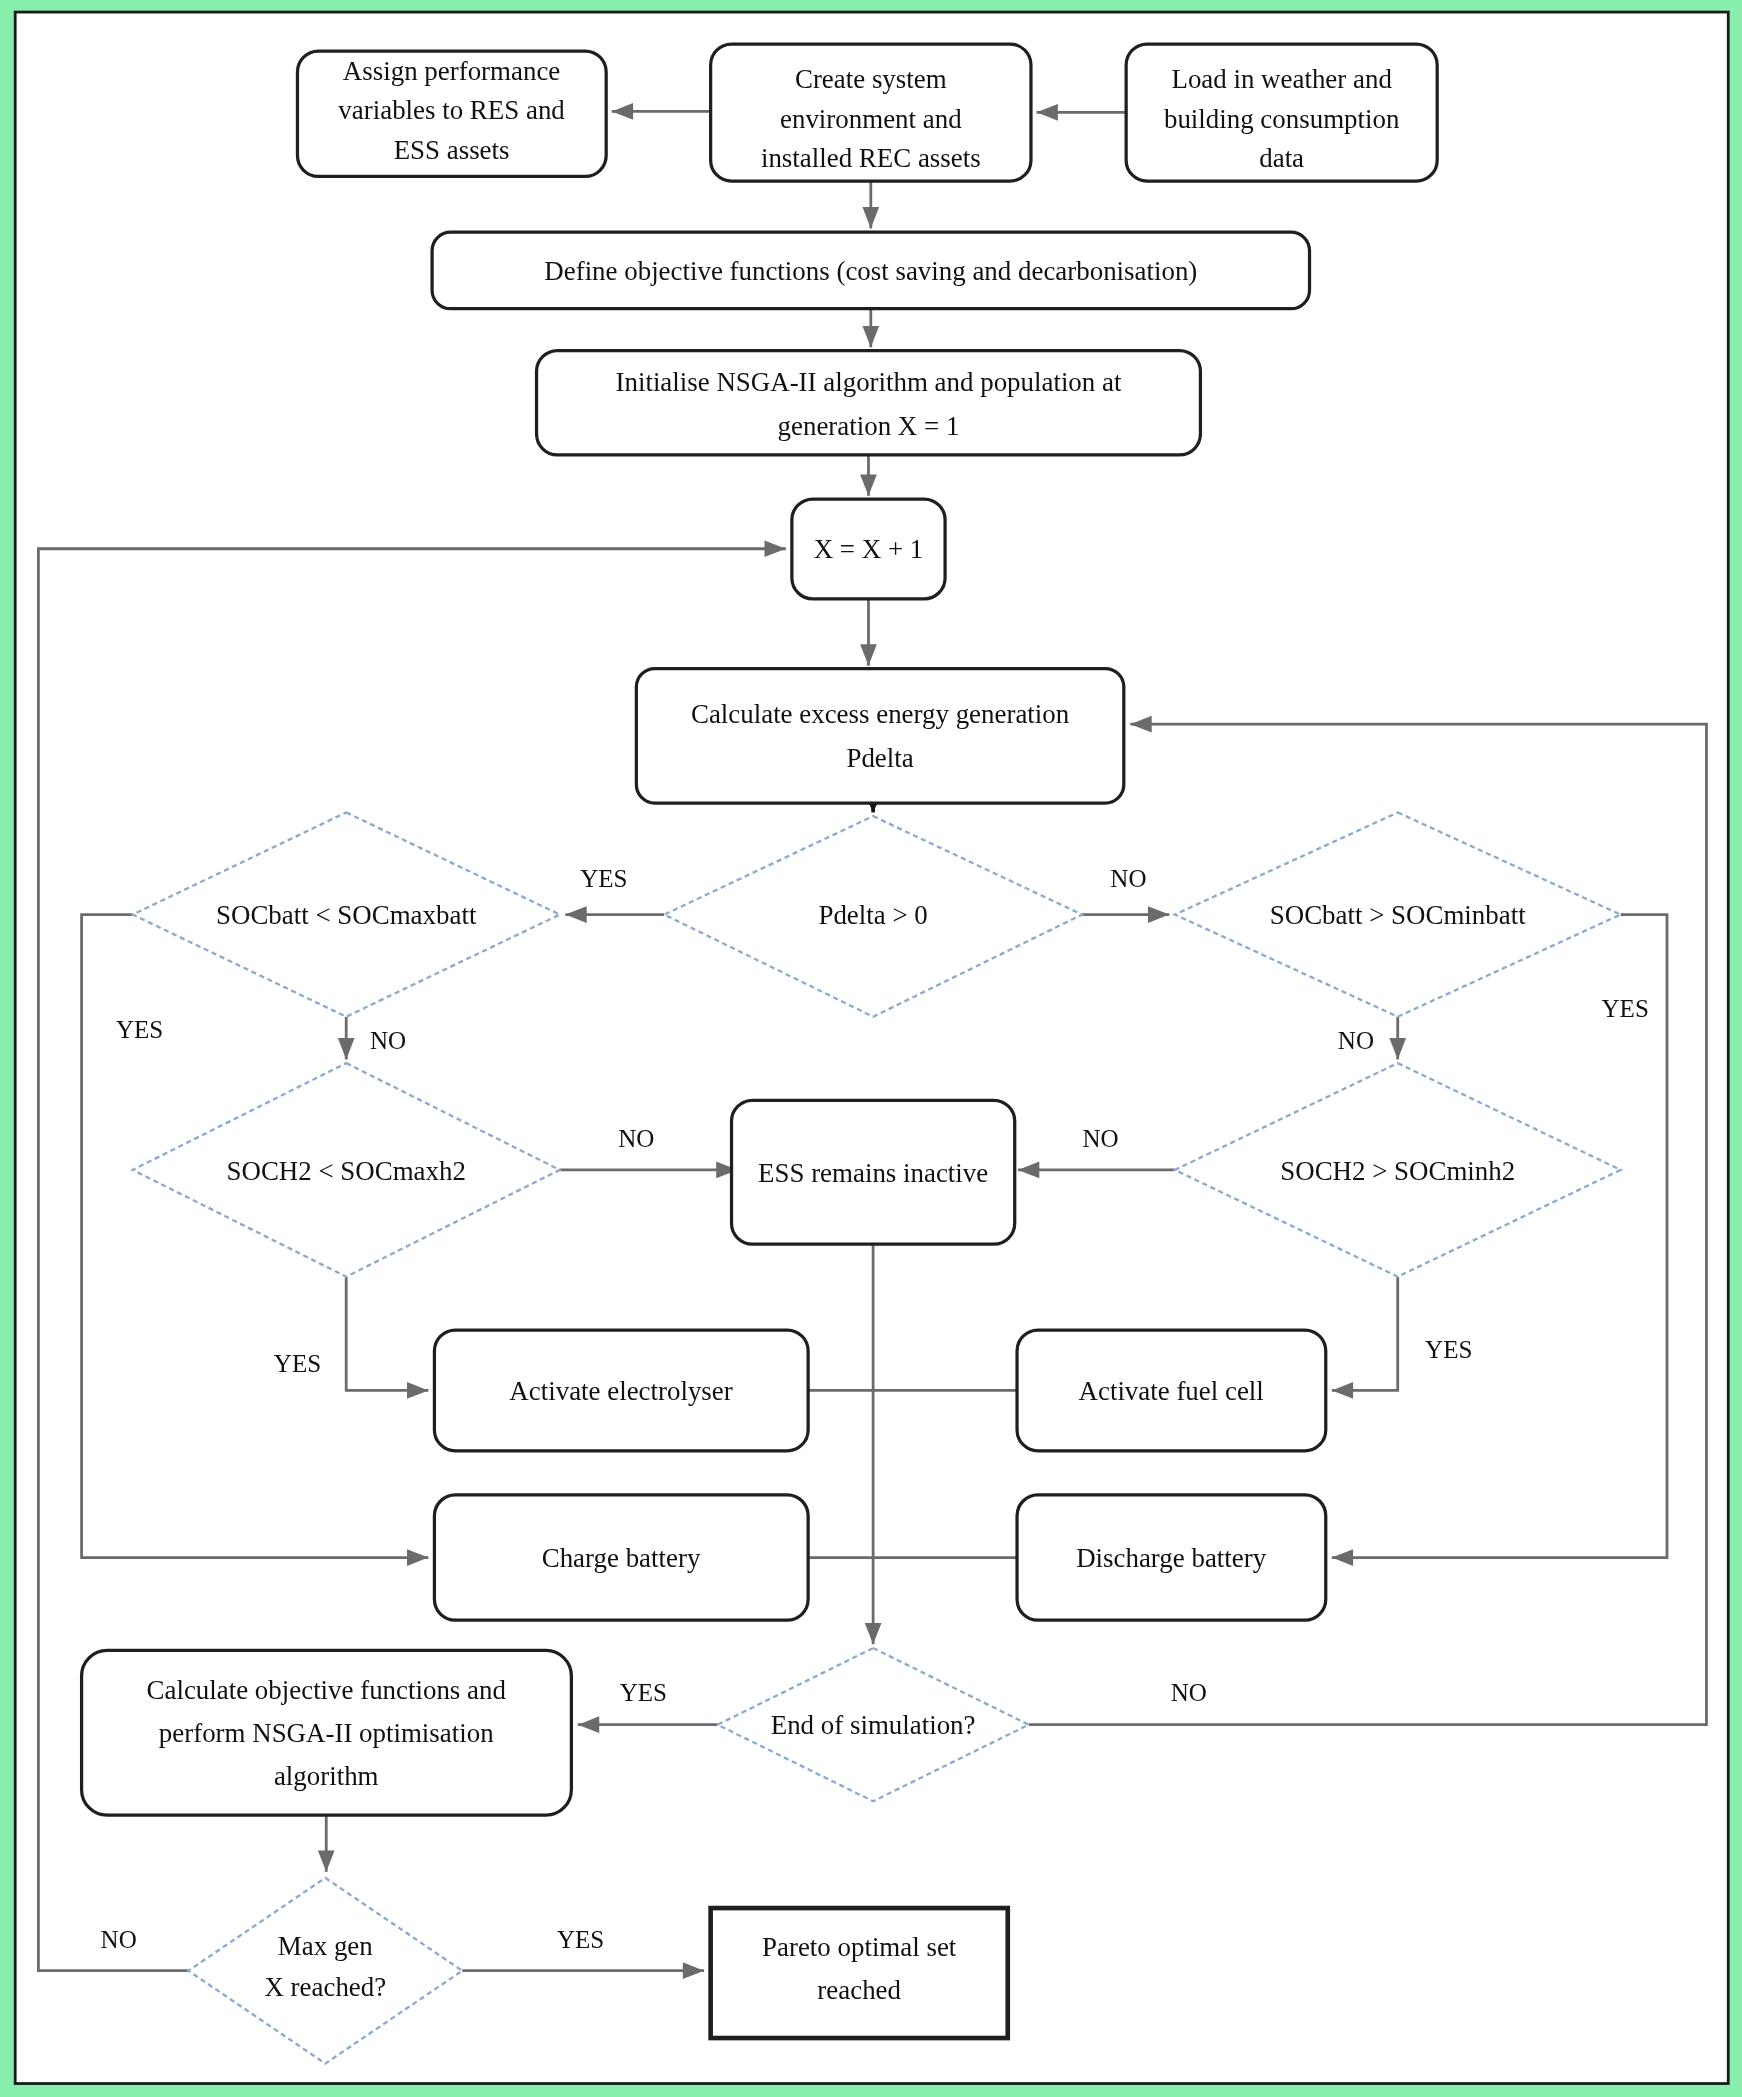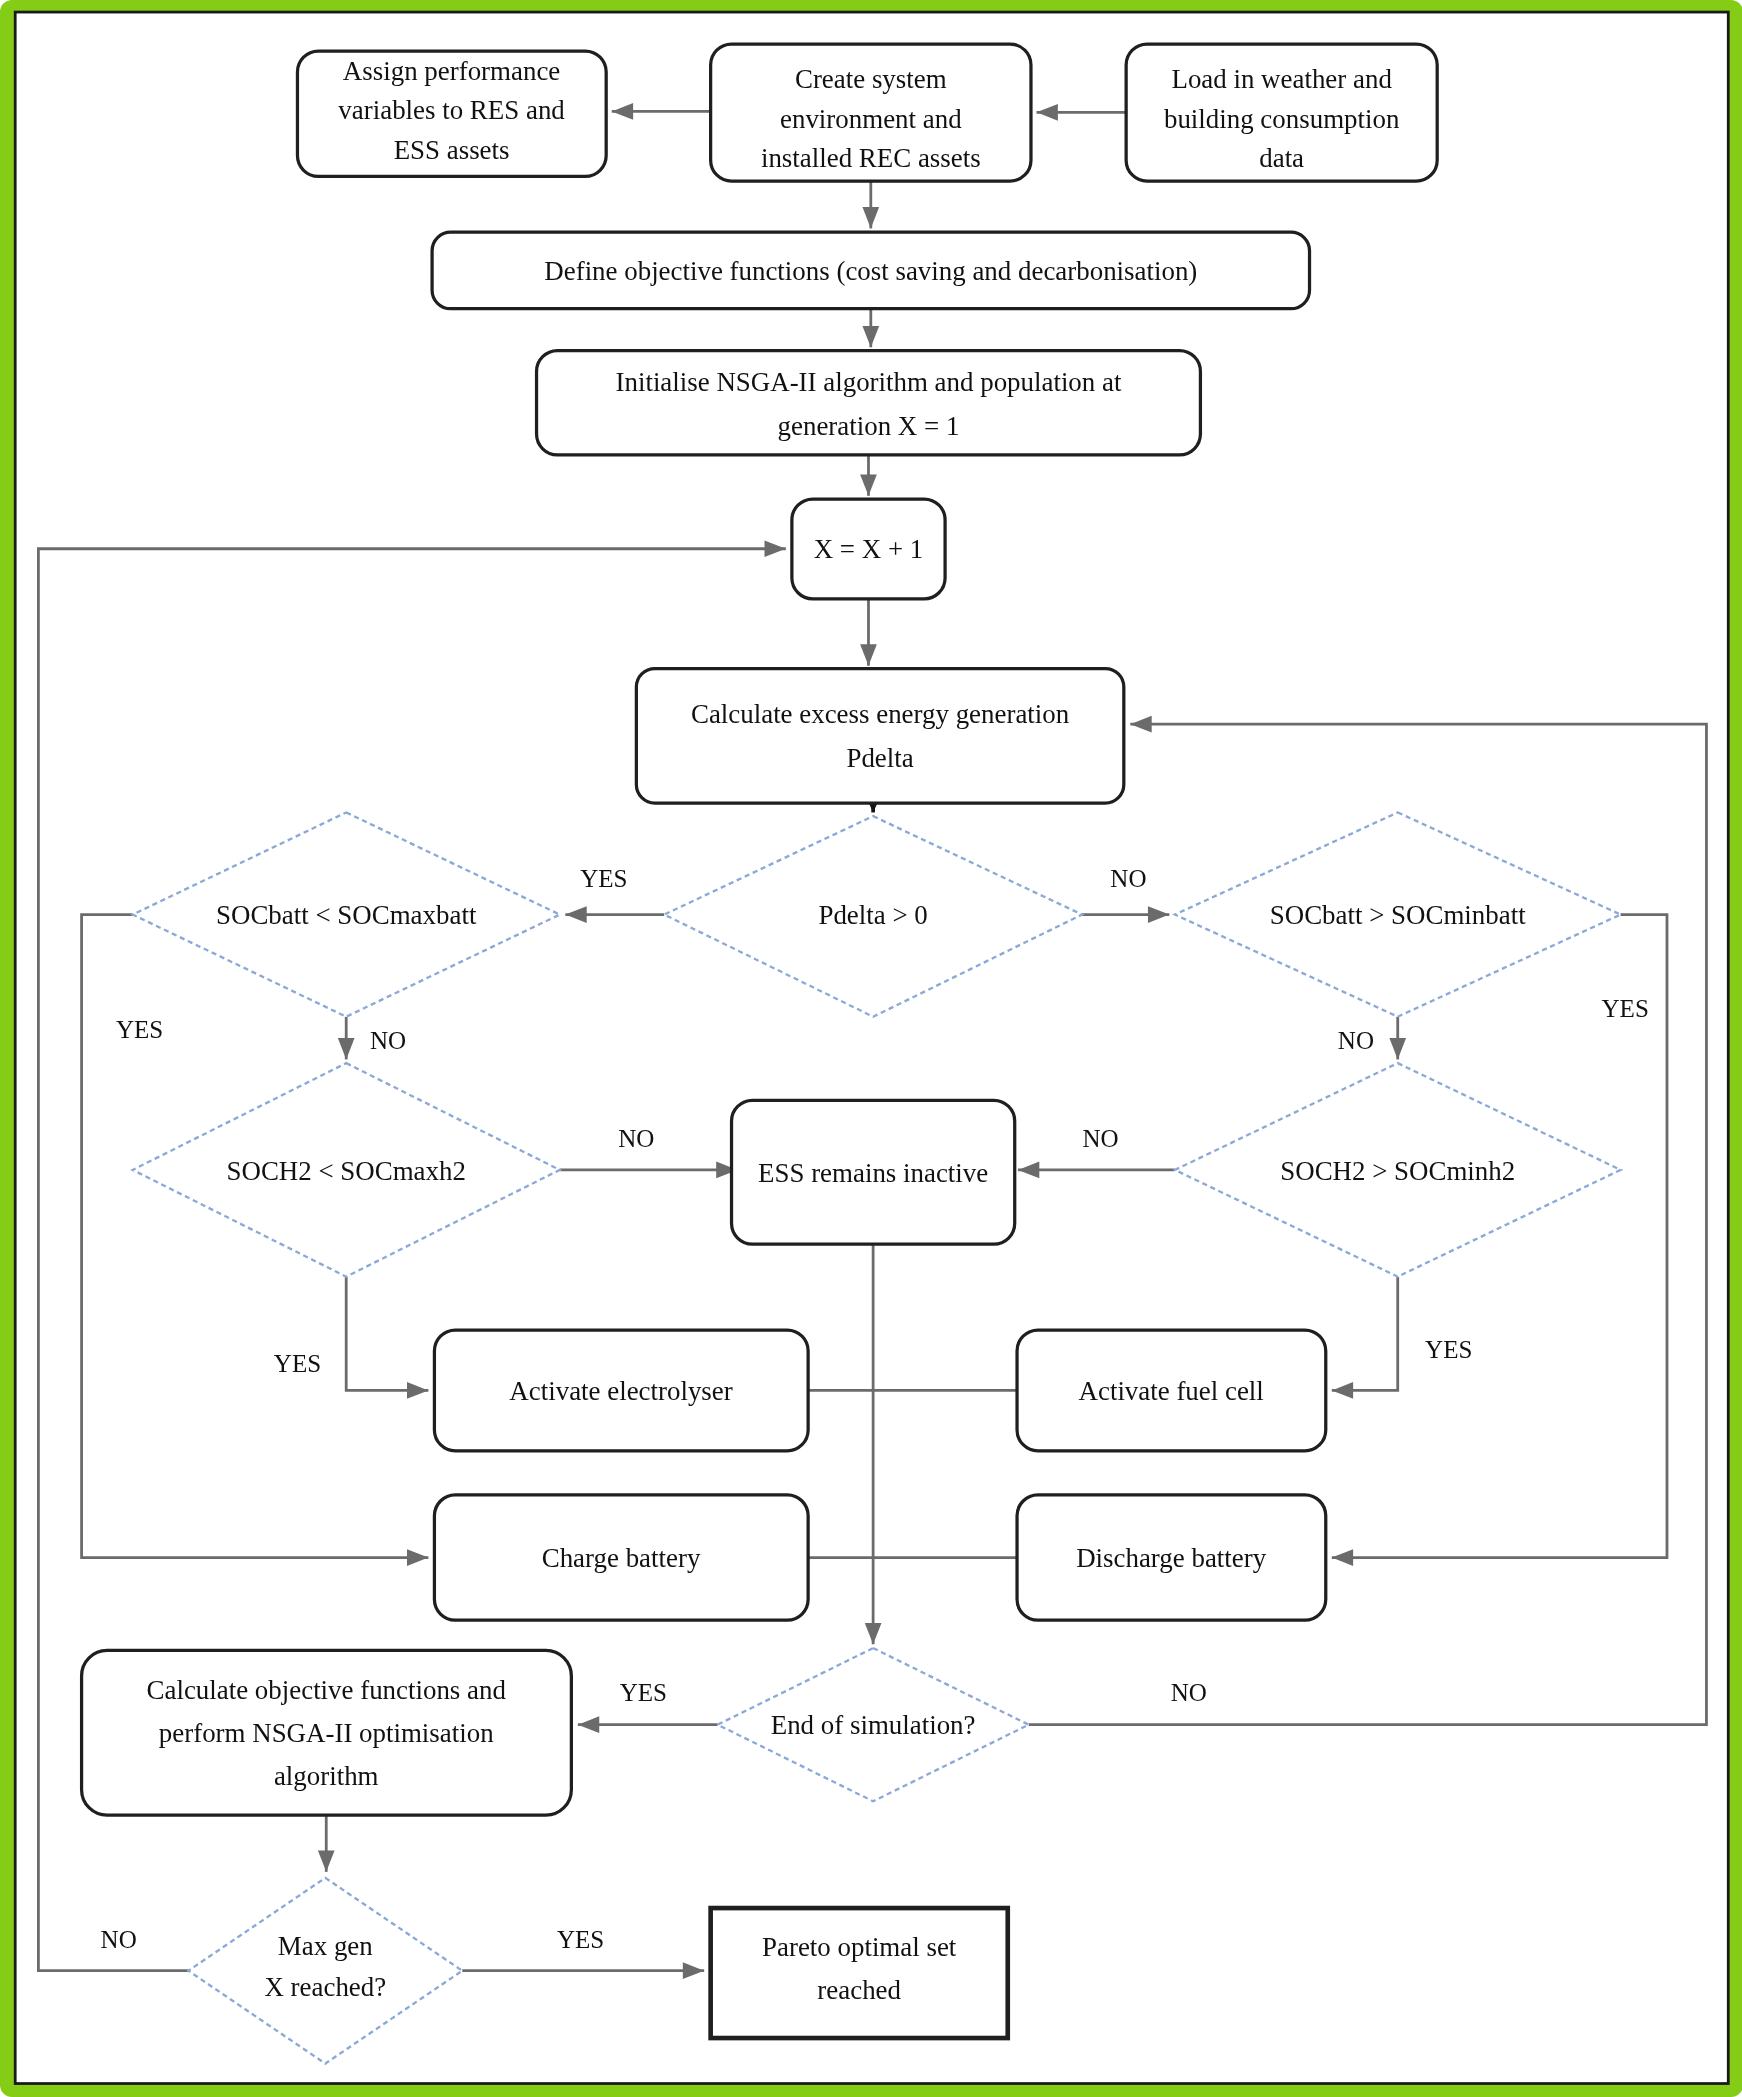--- a/index.html
+++ b/index.html
@@ -1,16 +1,16 @@
 <!DOCTYPE html>
 <html style="font-size:7.4px"><head>
 <meta charset="utf-8">
 <style>
   html,body{margin:0;padding:0;background:#ffffff;}
-  .canvas{width:1743px;height:2097px;background:#84cc16;position:relative;border-radius:12px;}
+  .canvas{width:1743px;height:2097px;background:#86efac;position:relative;}
   svg{display:block;}
   text{font-family:"Liberation Serif","DejaVu Serif",serif;fill:#111111;}
   .node-text{font-size:58px;}
   .branch-label{font-size:54px;}
   .mid{text-anchor:middle;}
 </style>
 </head>
 <body>
 
 <div class="canvas">

